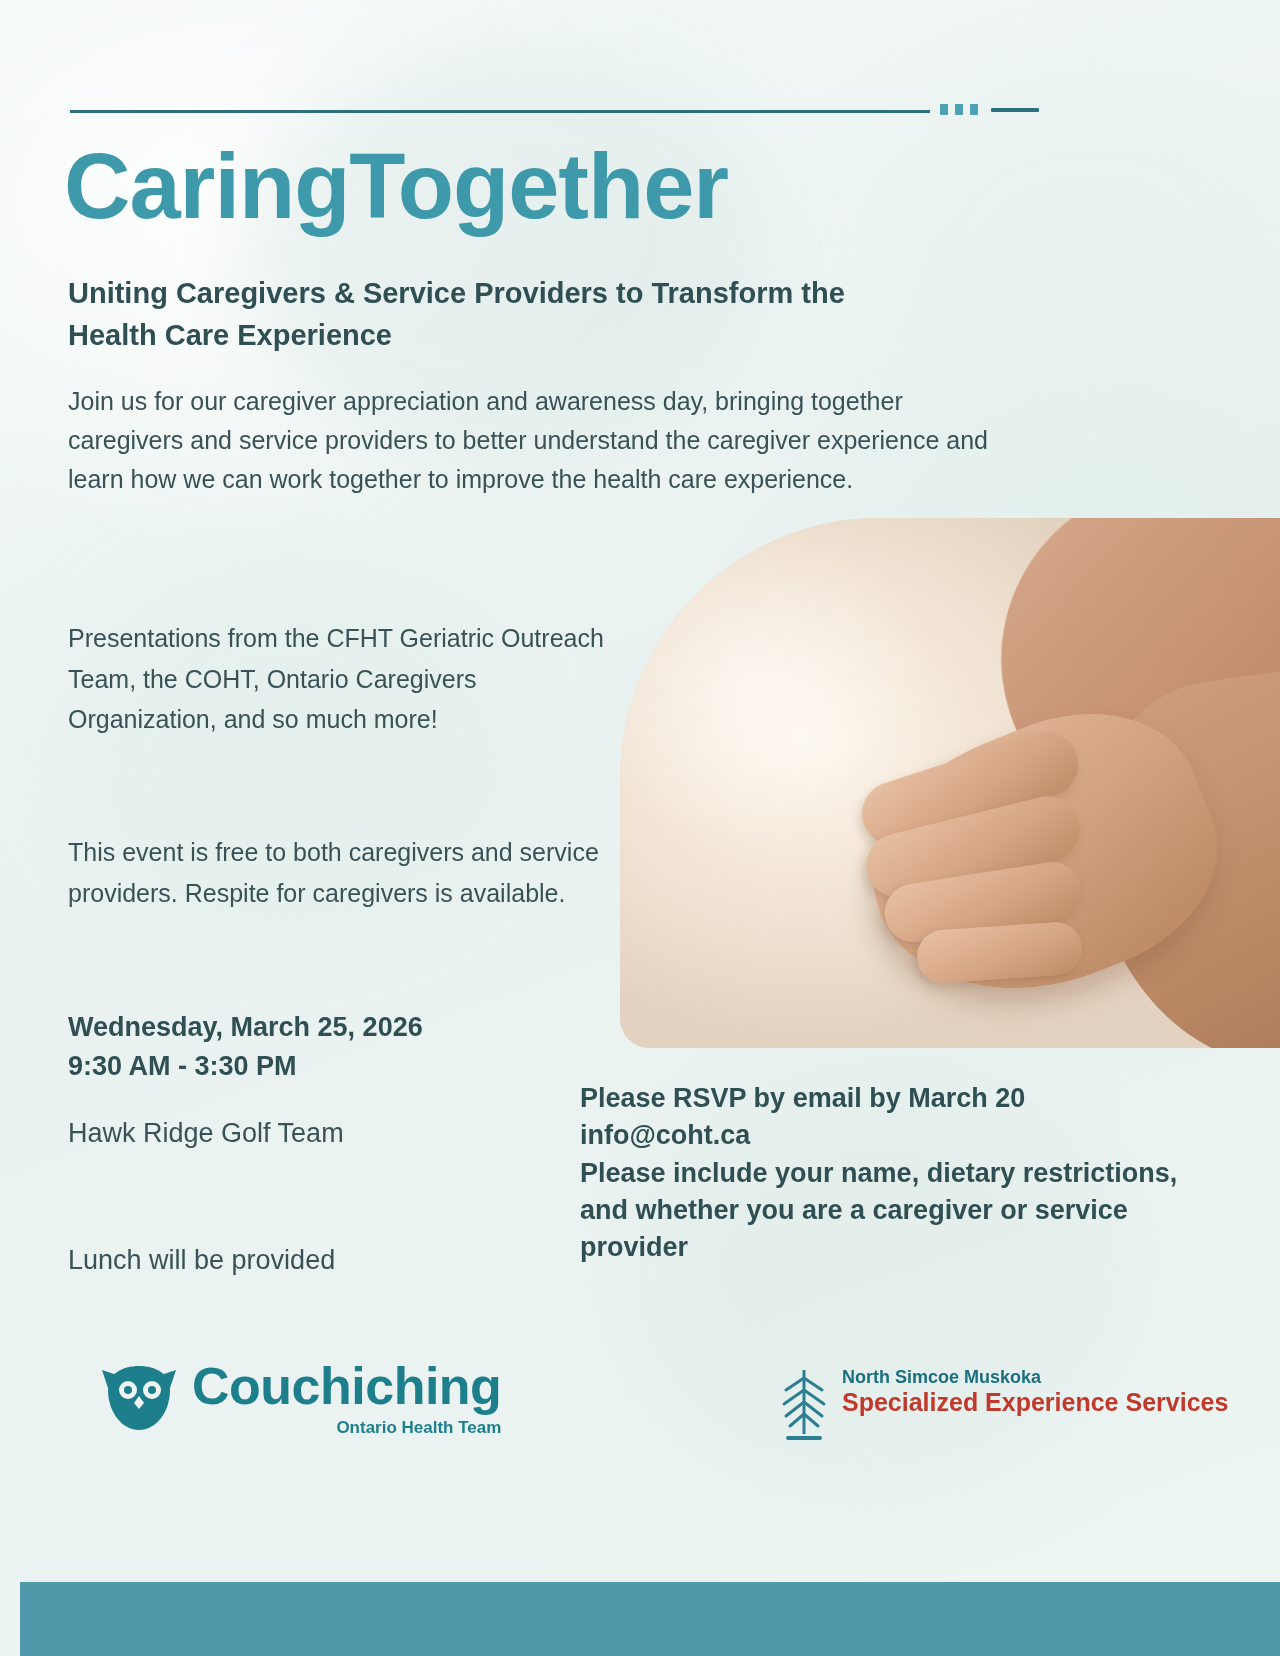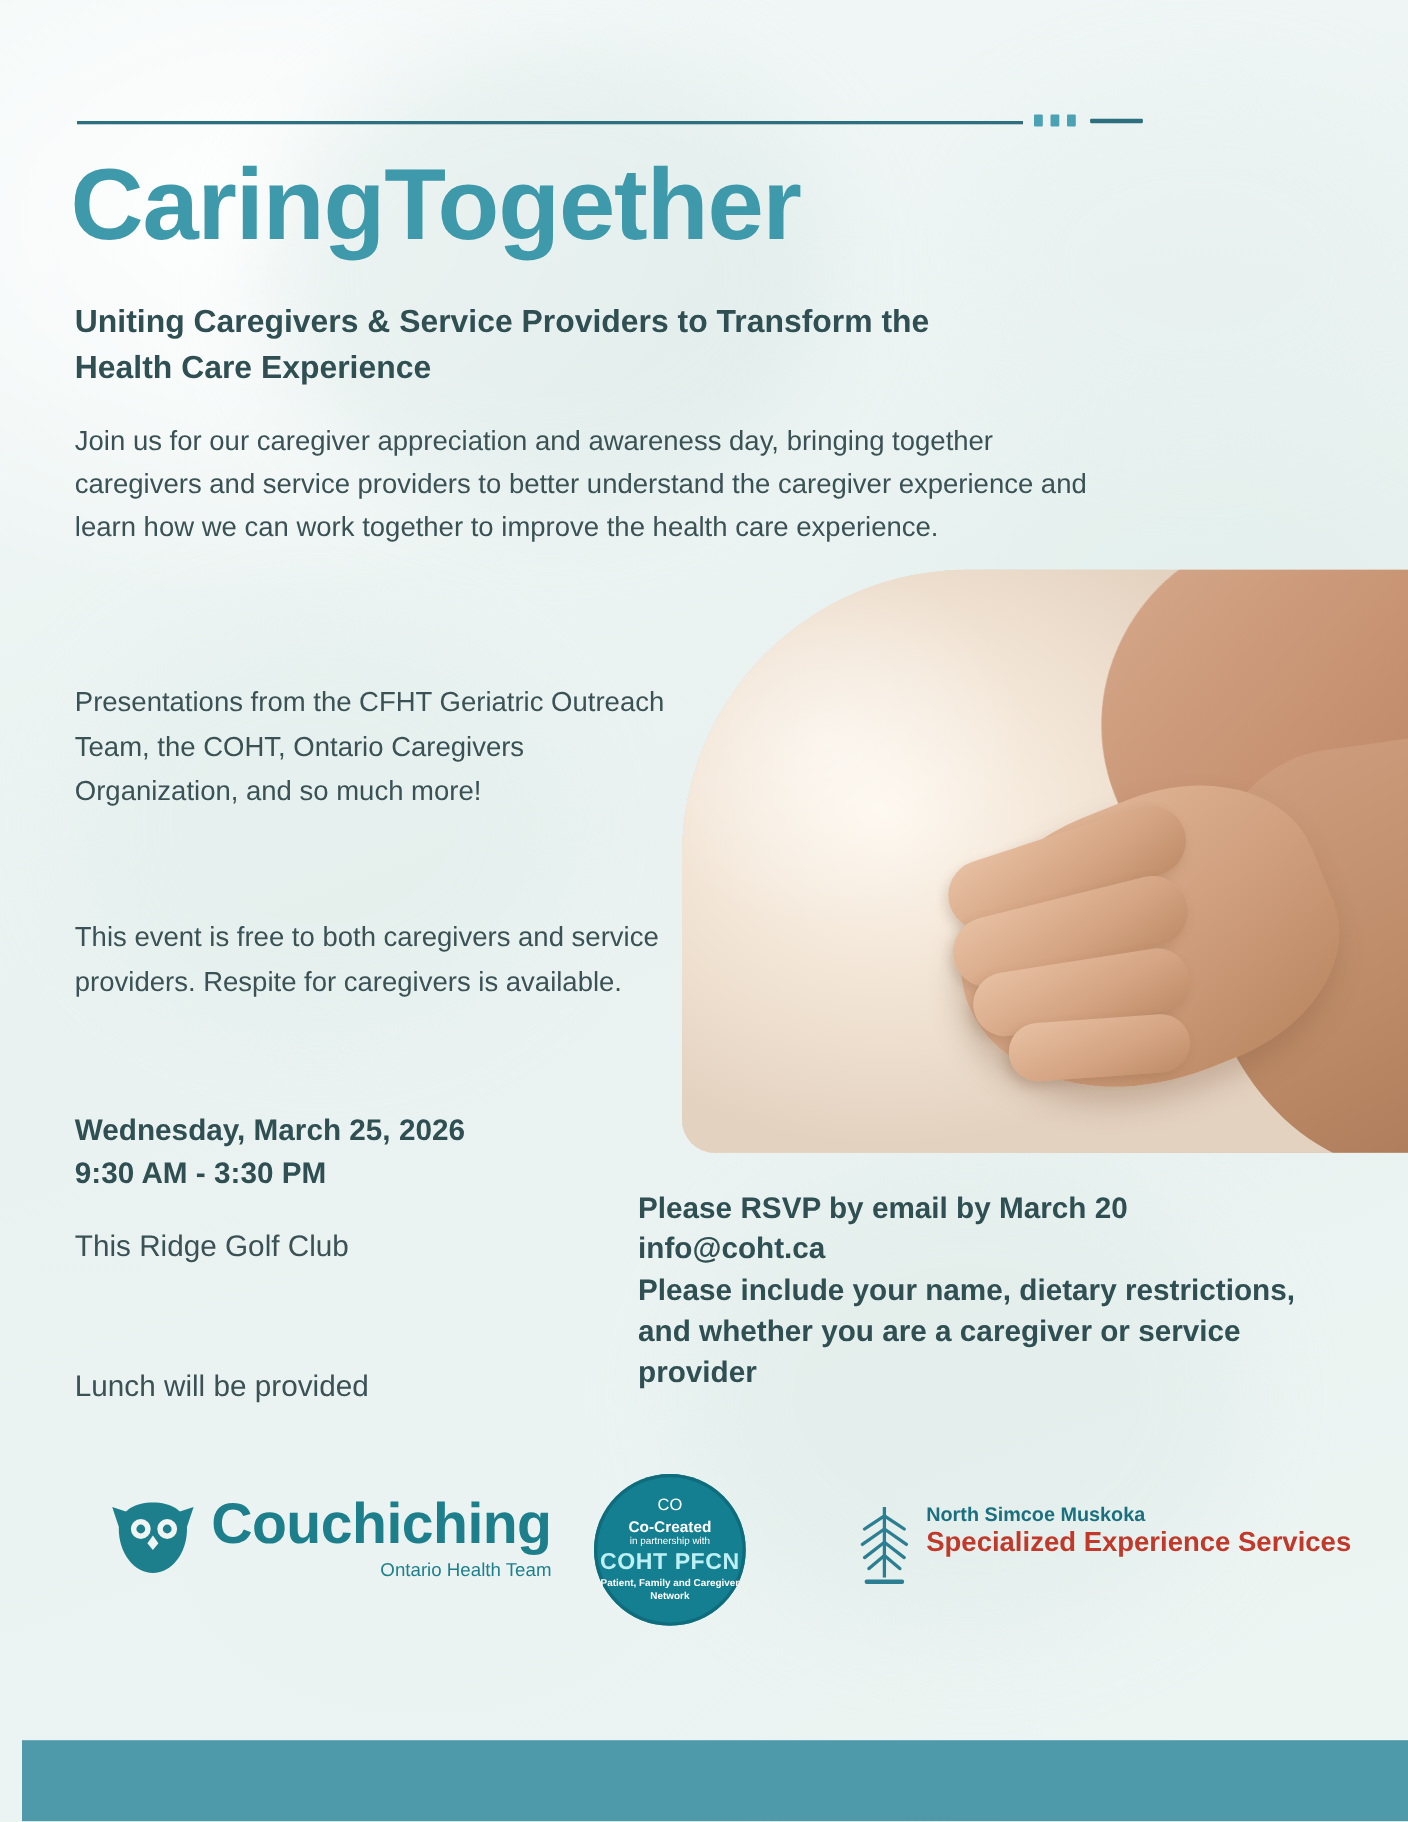--- a/index.html
+++ b/index.html
@@ -250,21 +250,21 @@
   }
   .couch-text .name {
     font-size: 52px;
     font-weight: 700;
     color: #1e7f8c;
     line-height: 1;
     letter-spacing: -0.5px;
   }
   .couch-text .sub {
     font-size: 17px;
-    font-weight: 400;
+    font-weight: 700;
     color: #1e7f8c;
     text-align: right;
     margin-top: 6px;
   }
 
   .logo-pfcn {
     position: absolute;
     left: 540px;
     top: 0px;
     width: 138px;
@@ -356,21 +356,21 @@
     <div class="finger f4"></div>
     <div class="shadow"></div>
   </div>
 
   <div class="datetime">
     <div>Wednesday, March 25, 2026</div>
     <div>9:30 AM - 3:30 PM</div>
   </div>
 
   <div class="venue">
-    <div>This Ridge Golf Club</div>
+    <div>Hawk Ridge Golf Team</div>
   </div>
 
   <div class="lunch">Lunch will be provided</div>
 
   <div class="rsvp">
     <div>Please RSVP by email by March  20</div>
     <div>info@coht.ca</div>
     <div>Please include your name,  dietary restrictions, and whether you are a caregiver or service provider</div>
   </div>
 
@@ -388,27 +388,20 @@
           <circle cx="52" cy="26" r="4" fill="#1e7f8c"></circle>
           <path d="M39 32 l5 7 -5 6 -5 -6 z" fill="#eef5f3"></path>
         </svg>
       </span>
       <span class="couch-text">
         <span class="name">Couchiching</span>
         <div class="sub">Ontario Health Team</div>
       </span>
     </div>
 
-    <div class="logo-pfcn">
-      <div class="mark">CO</div>
-      <div class="l1">Co-Created</div>
-      <div class="l2">in partnership with</div>
-      <div class="l3">COHT PFCN</div>
-      <div class="l4">Patient, Family and Caregiver Network</div>
-    </div>
 
     <div class="logo-nsm">
       <span class="tree">
         <svg viewBox="0 0 52 74" width="52" height="74" aria-hidden="true">
           <path d="M26 2 L26 66" stroke="#2c7f92" stroke-width="3"></path>
           <path d="M26 10 L8 22 M26 10 L44 22 M26 22 L6 36 M26 22 L46 36 M26 34 L8 48 M26 34 L44 48 M26 46 L12 58 M26 46 L40 58" stroke="#2c7f92" stroke-width="3" fill="none" stroke-linecap="round"></path>
           <path d="M10 70 L42 70" stroke="#2c7f92" stroke-width="4" stroke-linecap="round"></path>
         </svg>
       </span>
       <span class="nsm-text">

